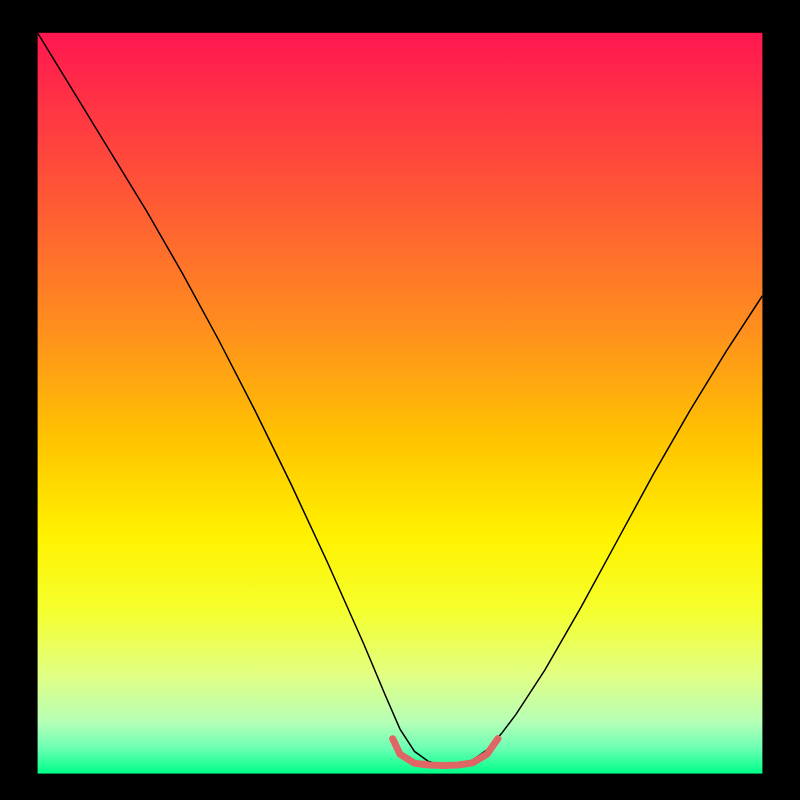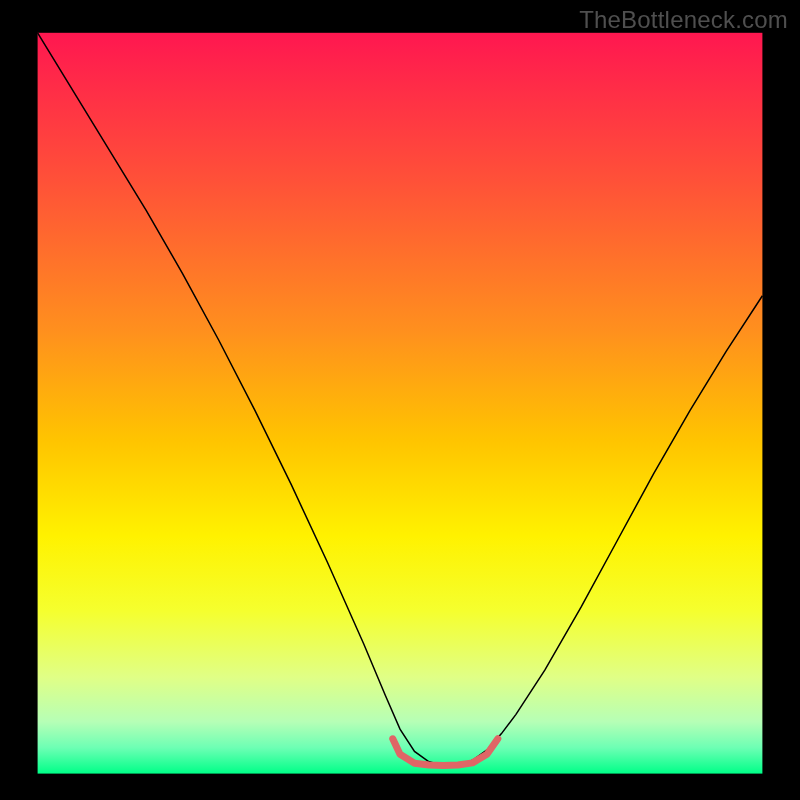--- a/index.html
+++ b/index.html
@@ -30,21 +30,20 @@
   svg {
     position: absolute;
     left: 0;
     top: 0;
   }
 </style>
 </head>
 <body>
 
 <div class="stage">
-  <div class="watermark">TheBottleneck.com</div>
   <svg id="chart-svg" width="800" height="800" viewBox="0 0 800 800">
       <defs>
         <linearGradient id="bg-grad" x1="0" y1="0" x2="0" y2="1">
           <stop offset="0%" stop-color="#ff1750"></stop>
           <stop offset="20%" stop-color="#ff5138"></stop>
           <stop offset="40%" stop-color="#ff8f1e"></stop>
           <stop offset="55.00000000000001%" stop-color="#ffc400"></stop>
           <stop offset="68%" stop-color="#fff200"></stop>
           <stop offset="78%" stop-color="#f5ff2e"></stop>
           <stop offset="87%" stop-color="#e0ff86"></stop>

